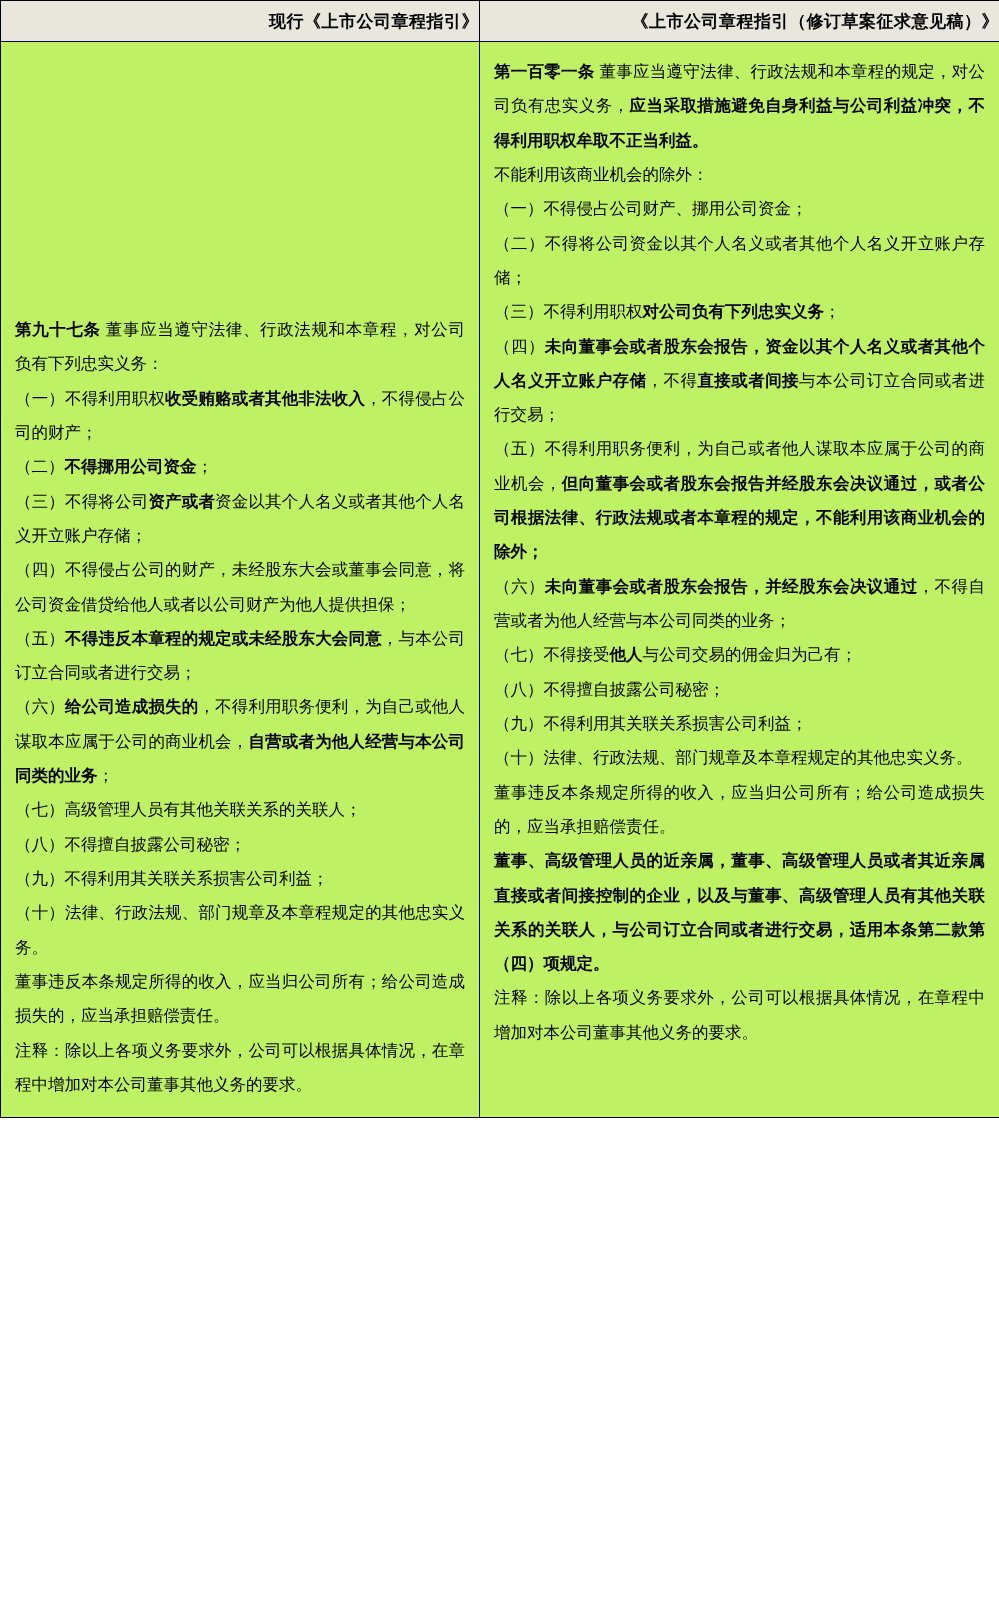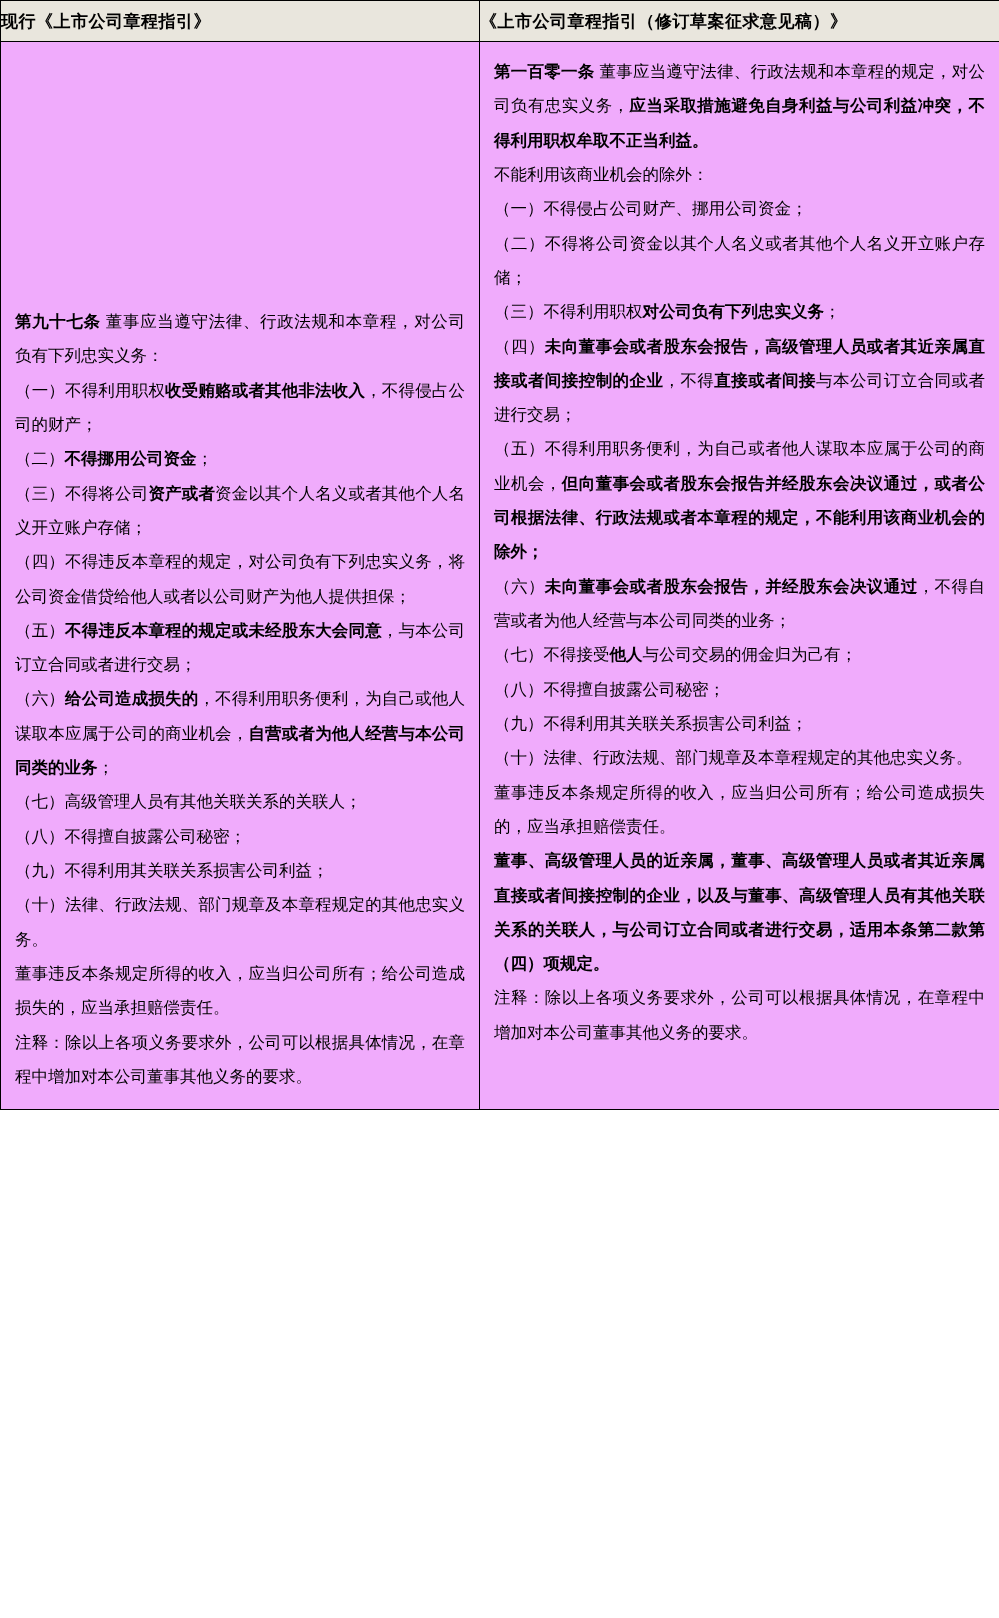--- a/index.html
+++ b/index.html
@@ -22,49 +22,49 @@
 
   .doc-table th,
   .doc-table td {
     border: 1px solid #000000;
     vertical-align: top;
     padding: 0;
   }
   .doc-table thead th {
     background: #e9e6dd;
     height: 40px;
-    text-align: left;
+    text-align: right;
     vertical-align: middle;
     font-size: 17px;
     font-weight: bold;
     letter-spacing: 0.5px;
   }
   .cell-body {
     padding: 12px 14px 16px 14px;
     font-size: 16.5px;
     line-height: 2.08;
   }
   .cell-body.left-pad-top {
-    padding-top: 4px;
+    padding-top: 12px;
   }
   .para {
     margin: 0;
     text-align: justify;
     text-justify: inter-ideograph;
     word-break: break-all;
   }
   .para b, .para strong {
     font-weight: bold;
   }
   .spacer-block {
     
     height: 258px;
   }
   .cell-left, .cell-right {
-    background: #f0abfc;
+    background: #bef264;
   }
 </style>
 </head>
 <body>
 
 <table class="doc-table">
   <colgroup>
     <col class="left">
     <col class="right">
   </colgroup>
@@ -77,41 +77,41 @@
   <tbody>
     <tr>
       <td class="cell-left">
         <div class="cell-body left-pad-top">
           <div class="spacer-block" style="height: 258px;"></div>
           <div>
               <p class="para"><b>第九十七条</b> 董事应当遵守法律、行政法规和本章程，对公司负有下列忠实义务：</p>
               <p class="para">（一）不得利用职权<b>收受贿赂或者其他非法收入</b>，不得侵占公司的财产；</p>
               <p class="para">（二）<b>不得挪用公司资金</b>；</p>
               <p class="para">（三）不得将公司<b>资产或者</b>资金以其个人名义或者其他个人名义开立账户存储；</p>
-              <p class="para">（四）不得违反本章程的规定，对公司负有下列忠实义务，将公司资金借贷给他人或者以公司财产为他人提供担保；</p>
+              <p class="para">（四）不得侵占公司的财产，未经股东大会或董事会同意，将公司资金借贷给他人或者以公司财产为他人提供担保；</p>
               <p class="para">（五）<b>不得违反本章程的规定或未经股东大会同意</b>，与本公司订立合同或者进行交易；</p>
               <p class="para">（六）<b>给公司造成损失的</b>，不得利用职务便利，为自己或他人谋取本应属于公司的商业机会，<b>自营或者为他人经营与本公司同类的业务</b>；</p>
               <p class="para">（七）高级管理人员有其他关联关系的关联人；</p>
               <p class="para">（八）不得擅自披露公司秘密；</p>
               <p class="para">（九）不得利用其关联关系损害公司利益；</p>
               <p class="para">（十）法律、行政法规、部门规章及本章程规定的其他忠实义务。</p>
               <p class="para">董事违反本条规定所得的收入，应当归公司所有；给公司造成损失的，应当承担赔偿责任。</p>
               <p class="para">注释：除以上各项义务要求外，公司可以根据具体情况，在章程中增加对本公司董事其他义务的要求。</p>
             </div>
         </div>
       </td>
       <td class="cell-right">
         <div class="cell-body">
           <div>
               <p class="para"><b>第一百零一条</b> 董事应当遵守法律、行政法规和本章程的规定，对公司负有忠实义务，<b>应当采取措施避免自身利益与公司利益冲突，不得利用职权牟取不正当利益。</b></p>
               <p class="para">不能利用该商业机会的除外：</p>
               <p class="para">（一）不得侵占公司财产、挪用公司资金；</p>
               <p class="para">（二）不得将公司资金以其个人名义或者其他个人名义开立账户存储；</p>
               <p class="para">（三）不得利用职权<b>对公司负有下列忠实义务</b>；</p>
-              <p class="para">（四）<b>未向董事会或者股东会报告，高级管理人员或者其近亲属直接或者间接控制的企业</b>，不得<b>直接或者间接</b>与本公司订立合同或者进行交易；</p>
+              <p class="para">（四）<b>未向董事会或者股东会报告，资金以其个人名义或者其他个人名义开立账户存储</b>，不得<b>直接或者间接</b>与本公司订立合同或者进行交易；</p>
               <p class="para">（五）不得利用职务便利，为自己或者他人谋取本应属于公司的商业机会，<b>但向董事会或者股东会报告并经股东会决议通过，或者公司根据法律、行政法规或者本章程的规定，不能利用该商业机会的除外；</b></p>
               <p class="para">（六）<b>未向董事会或者股东会报告，并经股东会决议通过</b>，不得自营或者为他人经营与本公司同类的业务；</p>
               <p class="para">（七）不得接受<b>他人</b>与公司交易的佣金归为己有；</p>
               <p class="para">（八）不得擅自披露公司秘密；</p>
               <p class="para">（九）不得利用其关联关系损害公司利益；</p>
               <p class="para">（十）法律、行政法规、部门规章及本章程规定的其他忠实义务。</p>
               <p class="para">董事违反本条规定所得的收入，应当归公司所有；给公司造成损失的，应当承担赔偿责任。</p>
               <p class="para"><b>董事、高级管理人员的近亲属，董事、高级管理人员或者其近亲属直接或者间接控制的企业，以及与董事、高级管理人员有其他关联关系的关联人，与公司订立合同或者进行交易，适用本条第二款第（四）项规定。</b></p>
               <p class="para">注释：除以上各项义务要求外，公司可以根据具体情况，在章程中增加对本公司董事其他义务的要求。</p>
             </div>

